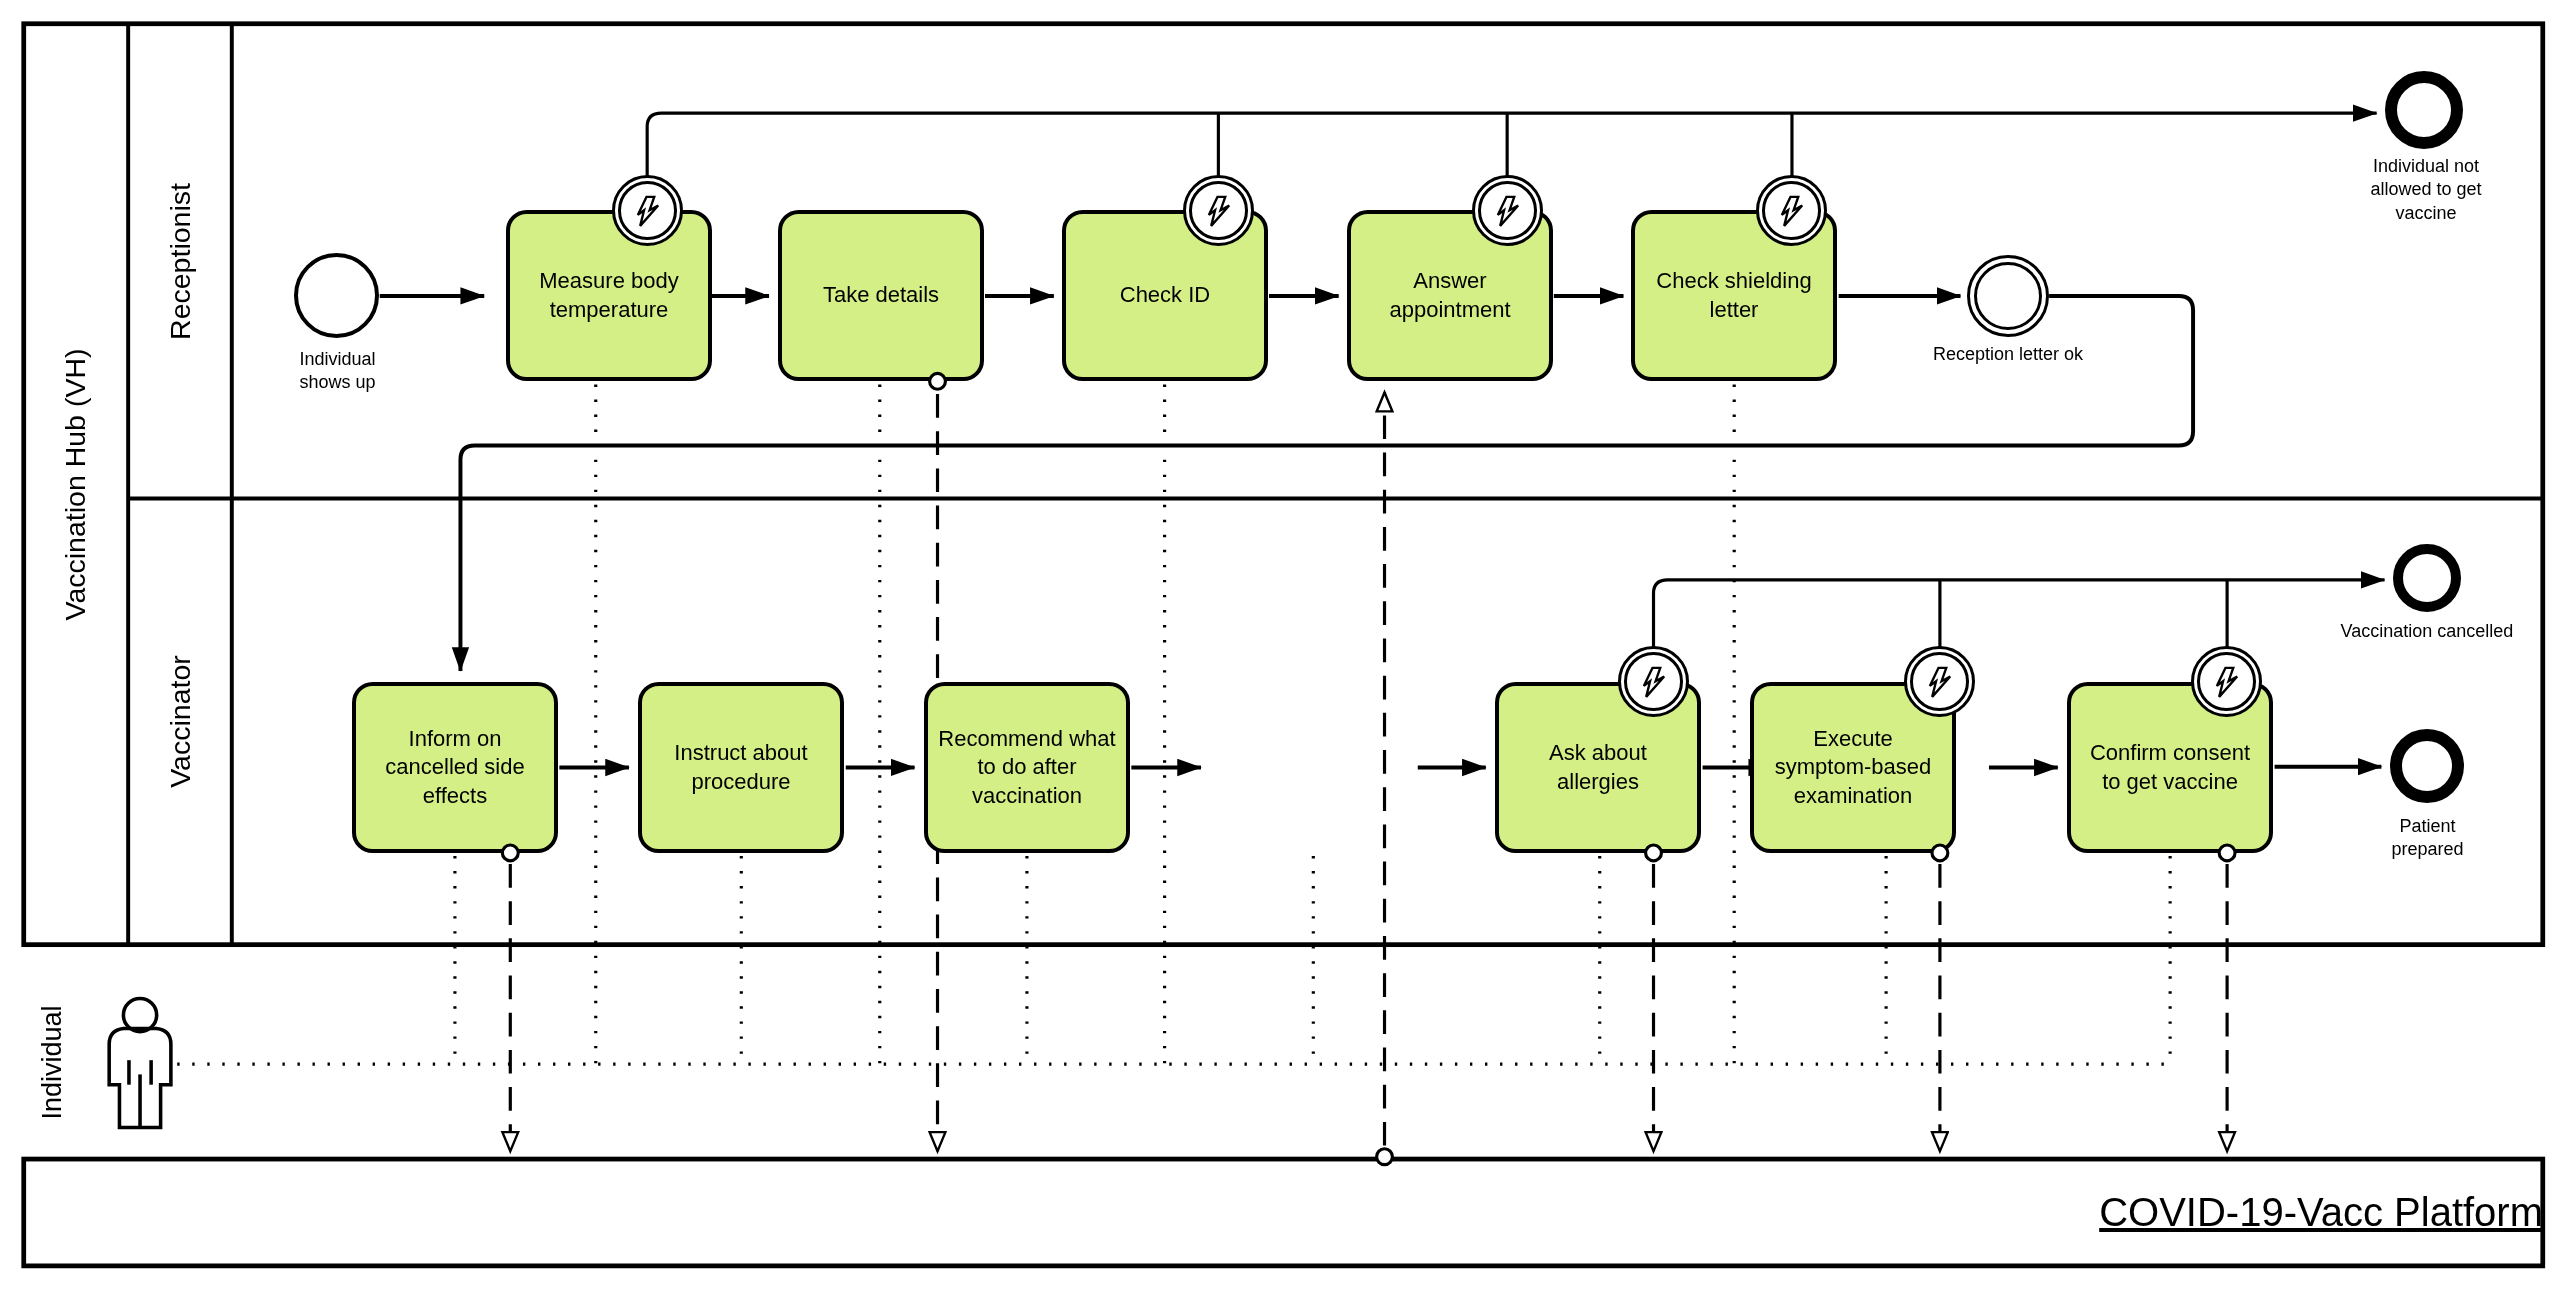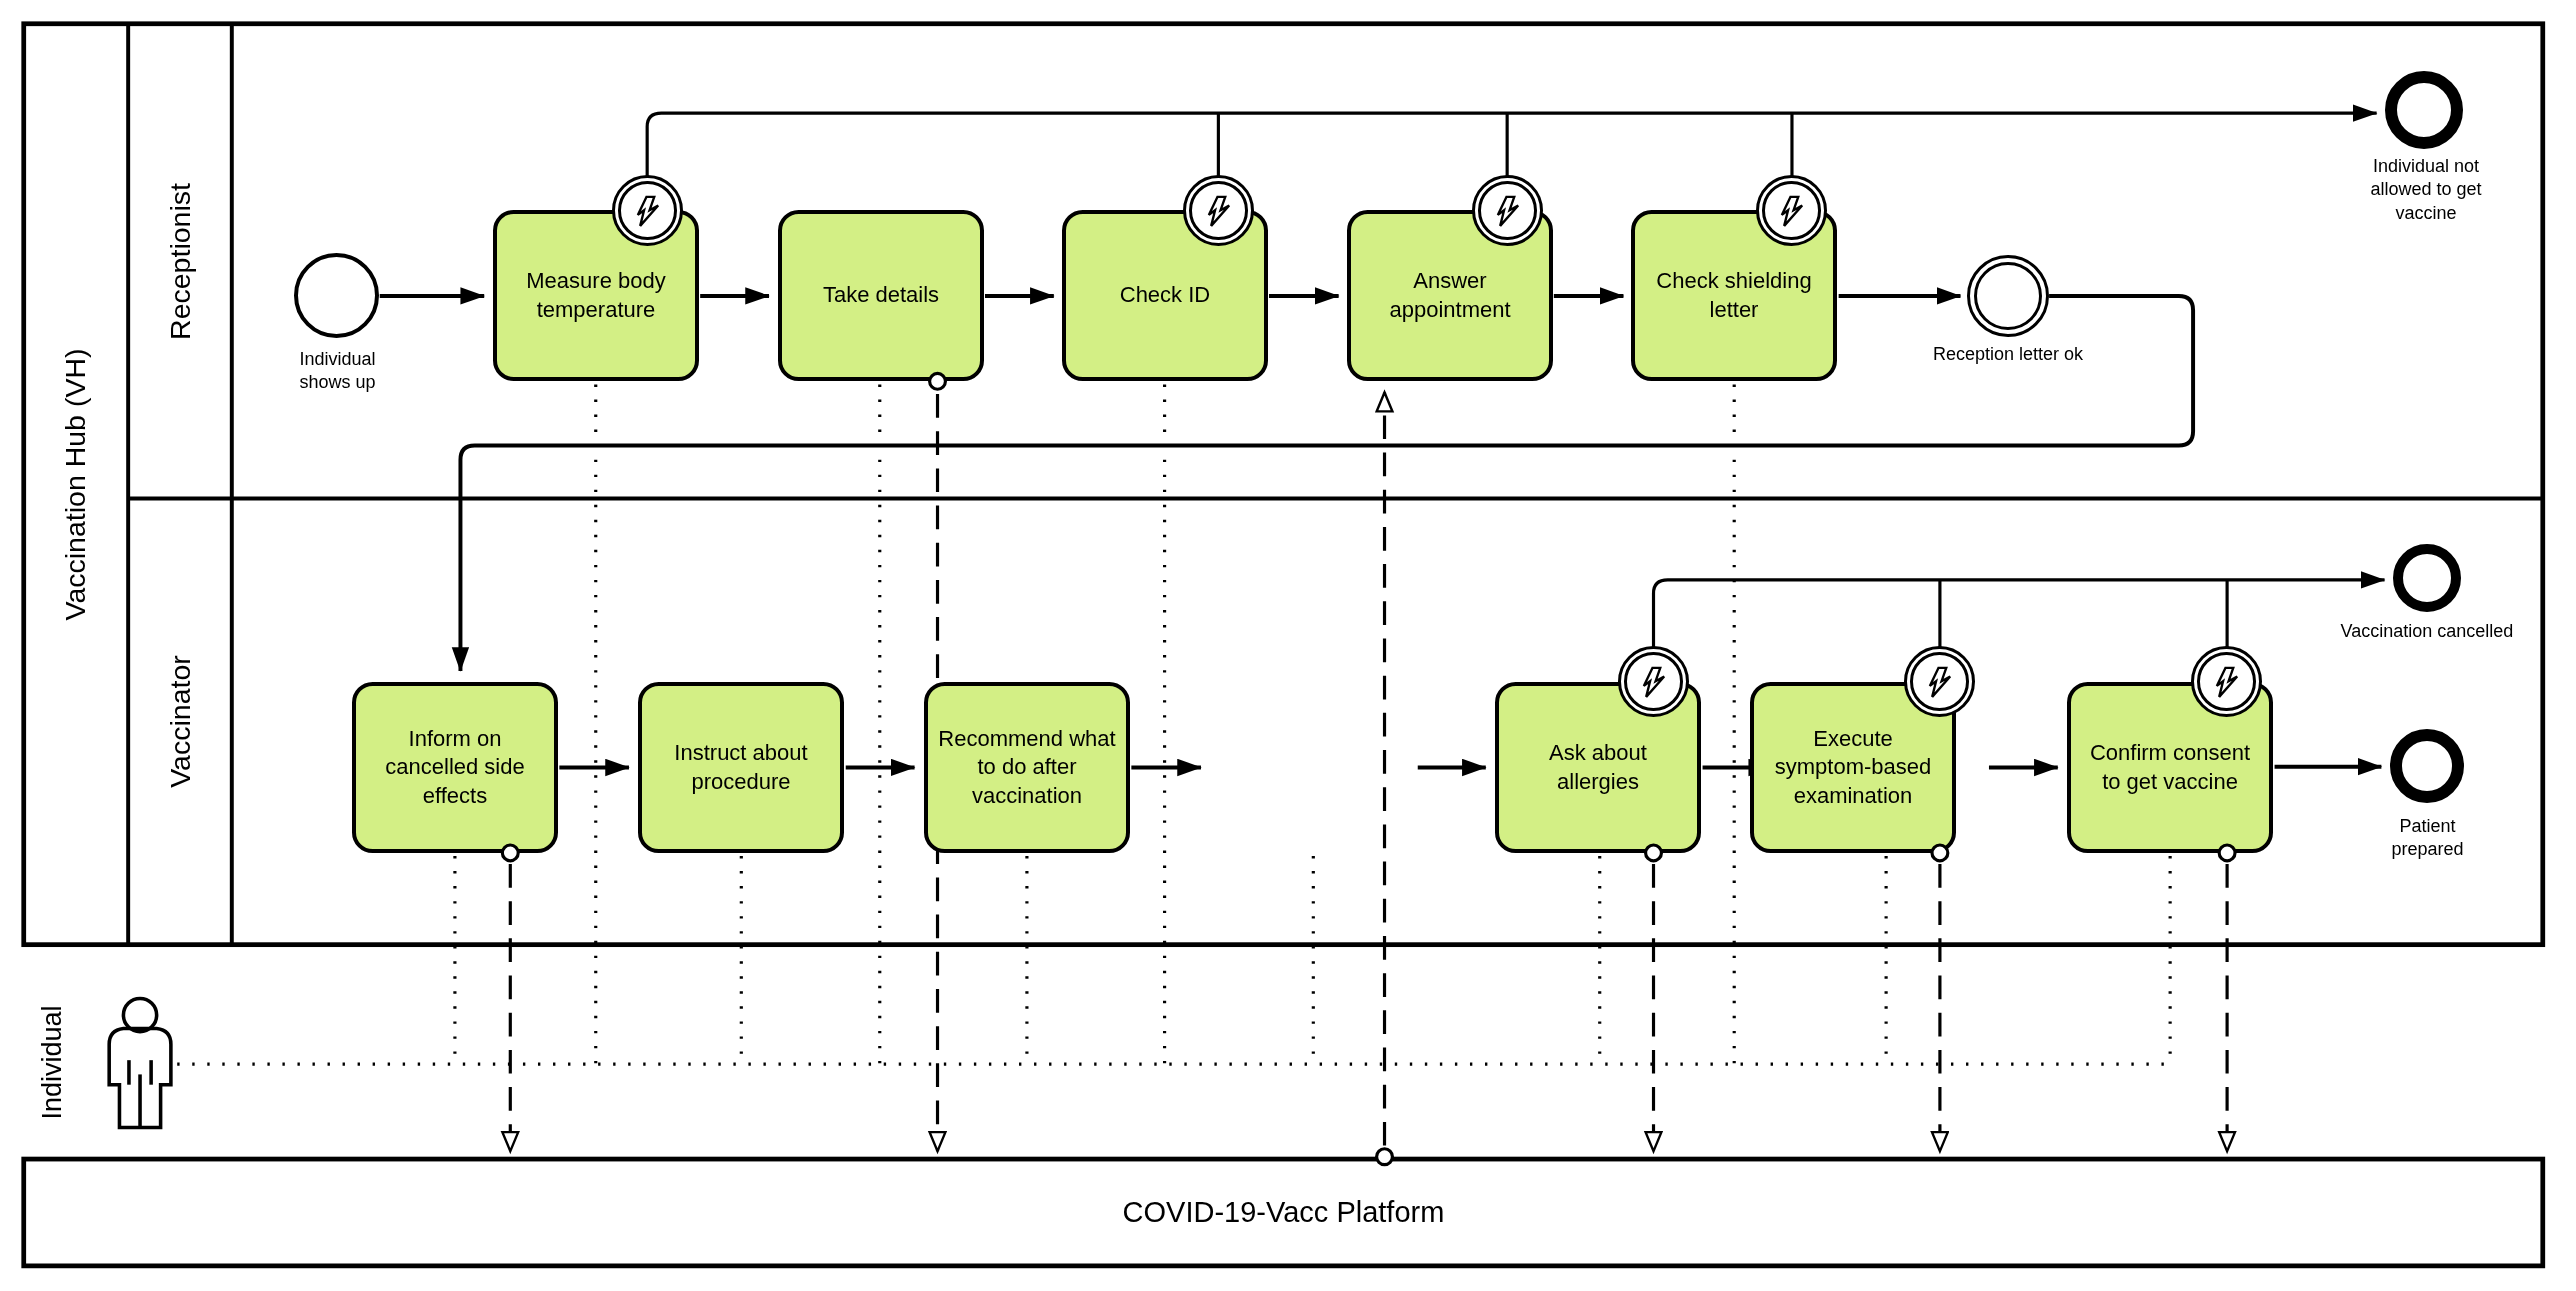--- a/index.html
+++ b/index.html
@@ -9,21 +9,21 @@
   }
   html,body{margin:0;padding:0;background:#fff;}
   .canvas{
     position:relative;width:2576px;height:1292px;background:var(--bg);
     font-family:"Liberation Sans",sans-serif;color:#000;overflow:hidden;
   }
   svg.layer{position:absolute;left:0;top:0;pointer-events:none;}
   
   .band{position:absolute;display:flex;align-items:center;justify-content:center;}
   .band span{transform:rotate(-90deg);white-space:nowrap;font-size:28.5px;}
-  .platform-label{position:absolute;display:flex;align-items:center;justify-content:center;font-size:29px;}
+  .platform-label{position:absolute;display:flex;align-items:center;justify-content:flex-end;font-size:40px;text-decoration:underline;}
   
   .task{
     position:absolute;width:206px;height:171px;box-sizing:border-box;
     border:4px solid var(--stroke);border-radius:20.6px;background:var(--task-fill);
     display:flex;align-items:center;justify-content:center;text-align:center;
     font-size:22px;line-height:1.28;padding:0 9.5px;z-index:3;
   }
   
   .event{position:absolute;box-sizing:border-box;border-radius:50%;background:#fff;z-index:4;}
   .event .inner{position:absolute;inset:4px;border:3.2px solid var(--stroke);border-radius:50%;box-sizing:border-box;}
@@ -129,21 +129,21 @@
   <div class="band" style="left:128px;top:498px;width:104px;height:446px">
     <span>Vaccinator</span>
   </div>
   <div class="band" style="left:28.5px;top:987px;width:47px;height:150px">
     <span style="font-size:27px">Individual</span>
   </div>
   <div class="platform-label" style="left:24px;top:1159px;width:2519px;height:107px">
     <span>COVID-19-Vacc Platform</span>
   </div>
 
-  <div class="task" style="left:493px;top:210px">
+  <div class="task" style="left:506px;top:210px">
     <span>Measure body temperature</span>
     </div>
   <div class="task" style="left:778px;top:210px">
     <span>Take details</span>
     </div>
   <div class="task" style="left:1062px;top:210px">
     <span>Check ID</span>
     </div>
   <div class="task" style="left:1347px;top:210px">
     <span>Answer appointment</span>

